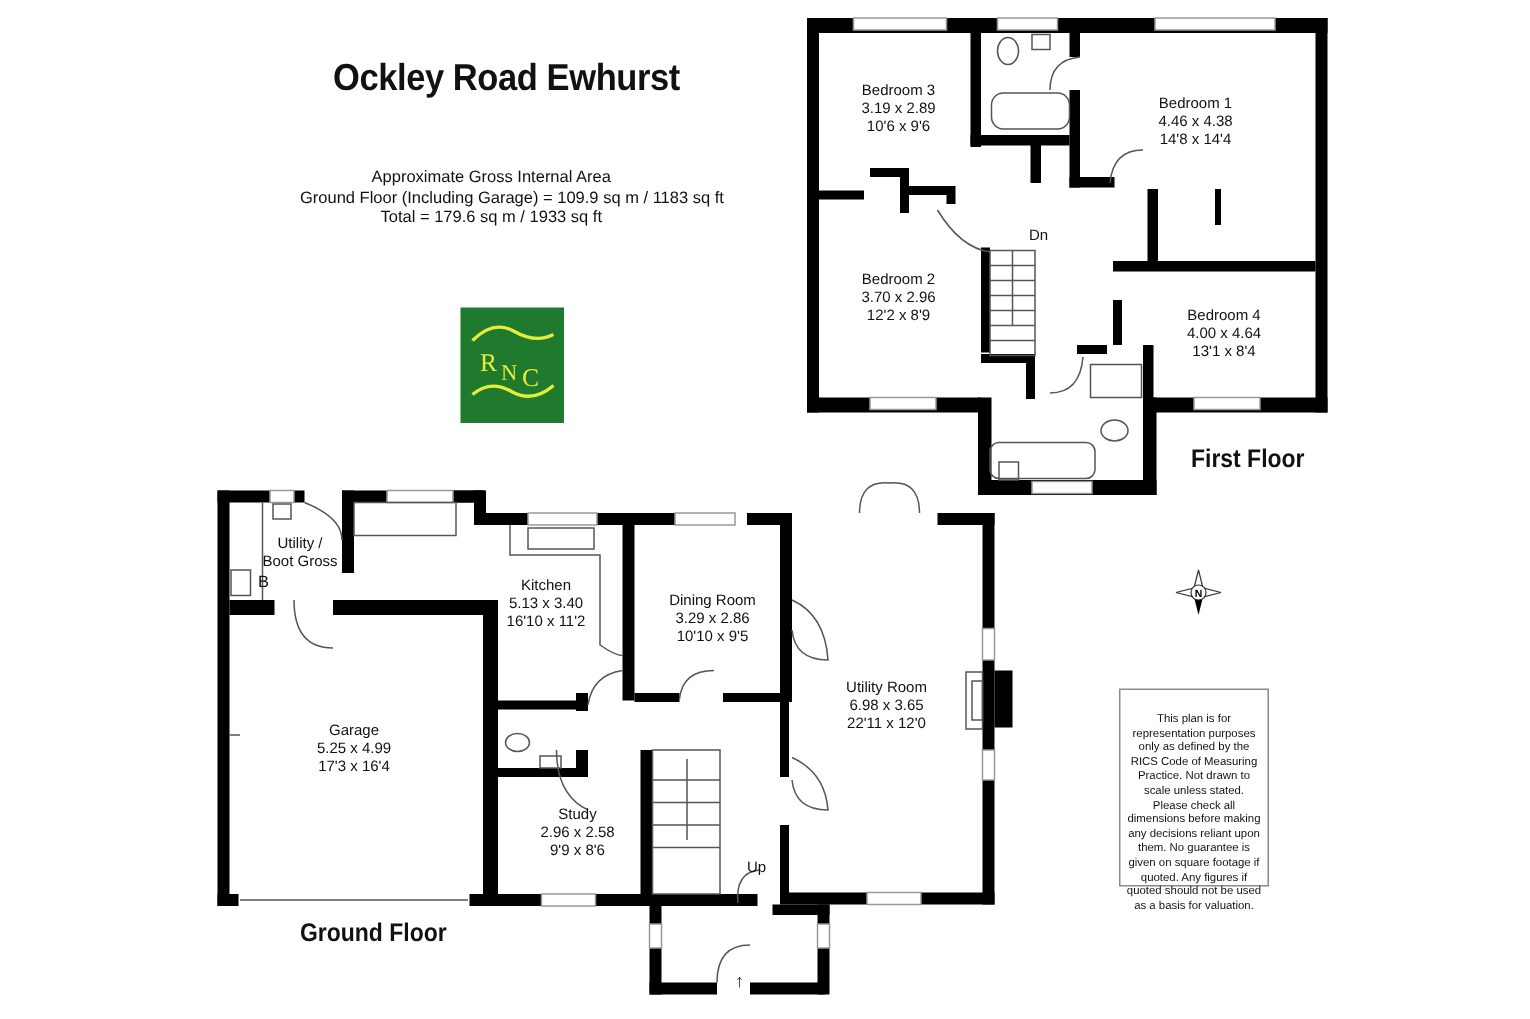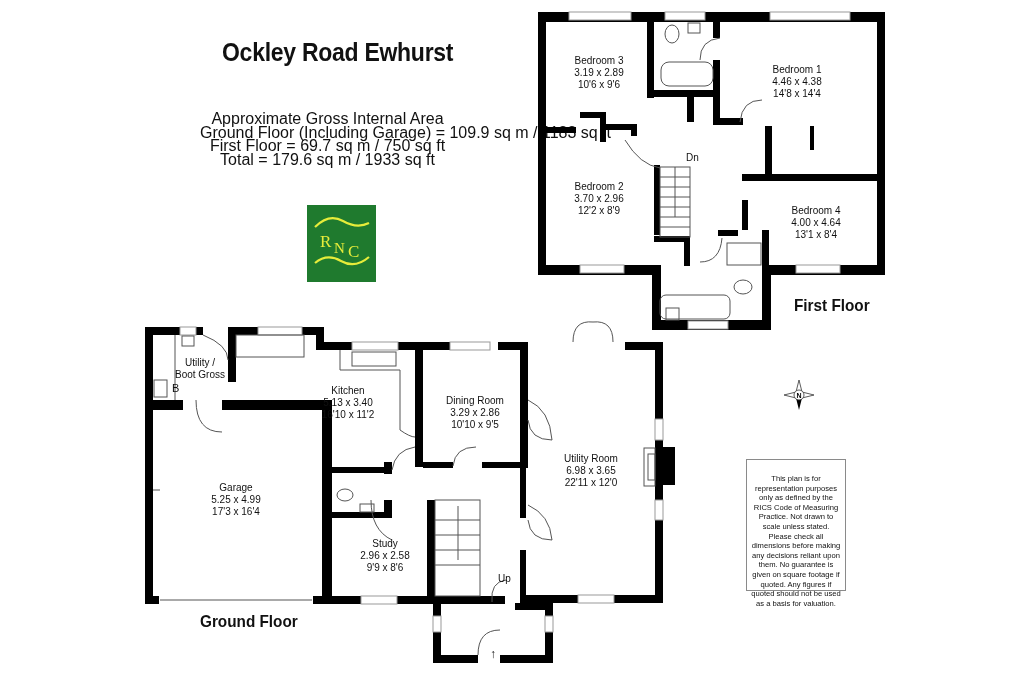--- a/index.html
+++ b/index.html
@@ -1,37 +1,36 @@
 <!DOCTYPE html>
 <html><head>
 <meta charset="utf-8">
 <style>
   html, body { margin: 0; padding: 0; background: #ffffff; }
   body { width: 1020px; height: 679px; position: relative; overflow: hidden; font-family: "Liberation Sans", sans-serif; color: #111; }
   .abs { position: absolute; }
   .title { left: 222px; top: 38px; font-size: 25px; font-weight: bold; letter-spacing: -0.3px; transform: scaleX(0.92); transform-origin: left top; white-space: nowrap; }
-  .gia { left: 200px; top: 112px; width: 255px; text-align: center; font-size: 16px; line-height: 13.5px; }
+  .gia { left: 200px; top: 112px; width: 255px; text-align: center; font-size: 11px; line-height: 13.5px; }
   .gia div { white-space: nowrap; }
   .logo { left: 307px; top: 205px; width: 69px; height: 77px; background: #1f7a2e; }
   .floor-label { font-size: 17px; font-weight: bold; transform: scaleX(0.9); transform-origin: left top; white-space: nowrap; }
   .ff { left: 794px; top: 296px; }
   .gf { left: 200px; top: 612px; }
   .disclaimer { left: 746px; top: 459px; width: 100px; height: 132px; border: 1px solid #8a8a8a; box-sizing: border-box; padding: 14px 3px 0 3px; font-size: 7.6px; line-height: 9.6px; text-align: center; }
   svg.plan { position: absolute; left: 0; top: 0; }
   .room-label { position: absolute; text-align: center; font-size: 10px; line-height: 12px; white-space: nowrap; transform: translateX(-50%); }
   .small-label { position: absolute; font-size: 10px; white-space: nowrap; padding-left: 16px; }
 </style>
 </head>
 <body>
 
 <div class="abs title">Ockley Road Ewhurst</div>
 <div class="abs gia">
   <div>Approximate Gross Internal Area</div>
   <div>Ground Floor (Including Garage) = 109.9 sq m / 1183 sq ft</div>
-  <div>First Floor = 69.7 sq m / 750 sq ft</div>
   <div>Total = 179.6 sq m / 1933 sq ft</div>
 </div>
 
 <div class="abs logo">
   <svg width="69" height="77" viewBox="0 0 69 77">
     <path d="M8 22 Q22 8 36 16 Q50 24 62 18" stroke="#e6ec3a" stroke-width="2.2" fill="none"></path>
     <path d="M8 58 Q20 48 34 56 Q48 64 62 52" stroke="#e6ec3a" stroke-width="2.2" fill="none"></path>
     <text x="13" y="42" font-family="Liberation Serif, serif" font-size="17" fill="#e6ec3a">R</text>
     <text x="27" y="48" font-family="Liberation Serif, serif" font-size="15" fill="#e6ec3a">N</text>
     <text x="41" y="52" font-family="Liberation Serif, serif" font-size="17" fill="#e6ec3a">C</text>
@@ -206,21 +205,21 @@
   <div>Bedroom 4</div>
   <div>4.00 x 4.64</div>
   <div>13'1 x 8'4</div>
 </div>
 <div class="small-label" style="left:670px;top:152px;">Dn</div>
 
 <div class="room-label" style="left:200px;top:357px;">
   <div>Utility /</div>
   <div>Boot Gross</div>
 </div>
-<div class="room-label" style="left:348px;top:385px;">
+<div class="room-label" style="left:364px;top:385px;">
   <div>Kitchen</div>
   <div>5.13 x 3.40</div>
   <div>16'10 x 11'2</div>
 </div>
 <div class="room-label" style="left:475px;top:395px;">
   <div>Dining Room</div>
   <div>3.29 x 2.86</div>
   <div>10'10 x 9'5</div>
 </div>
 <div class="room-label" style="left:591px;top:453px;">

